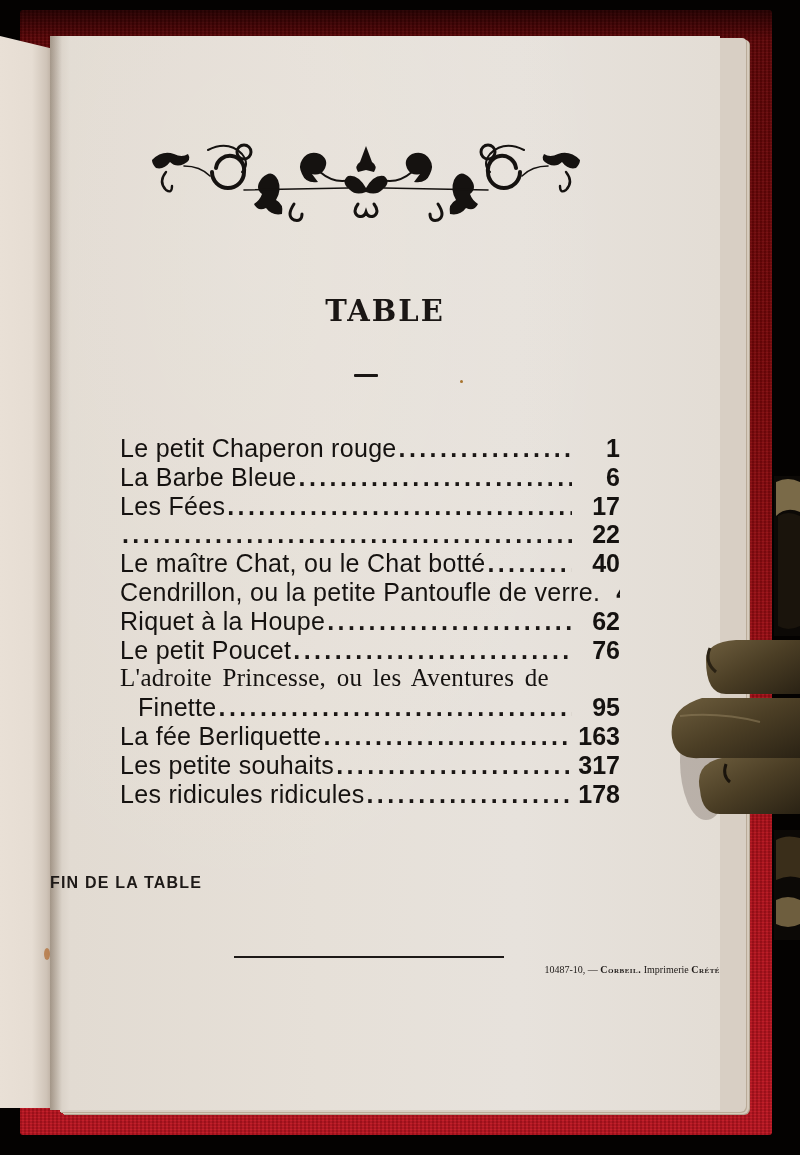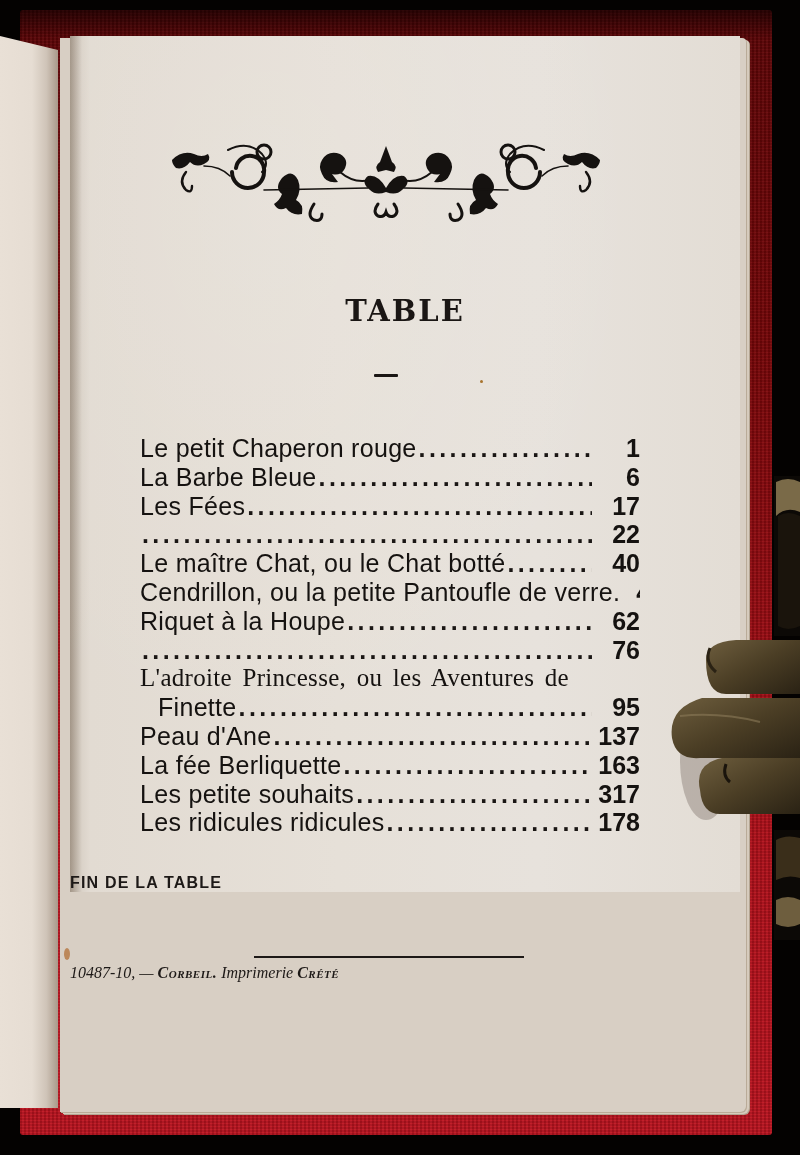--- a/index.html
+++ b/index.html
@@ -34,21 +34,21 @@
     }
     
     .page-edge {
       position: absolute; left: 60px; top: 38px; width: 686px; height: 1074px;
       background: #d8cfc4;
       border-radius: 0 4px 6px 0;
       box-shadow: 1px 1px 0 #b9ab98, 3px 2px 0 #d6cbbd, 4px 3px 0 #b3a592;
     }
     
     .page {
-      position: absolute; left: 70px; top: 36px; width: 670px; height: 856px;
+      position: absolute; left: 50px; top: 36px; width: 670px; height: 1074px;
       background:
         radial-gradient(ellipse at 30% 20%, rgba(255,255,255,0.10), rgba(0,0,0,0) 60%),
         linear-gradient(90deg, #cfc6bb 0%, #e2dbd2 3%, #e6e0d8 40%, #e7e2dc 70%, #e3ddd5 100%);
       font-family: "Liberation Serif", serif;
       color: #141110;
     }
     .gutter-shadow {
       position: absolute; left: 0; top: 0; width: 12px; height: 100%;
       background: linear-gradient(90deg, rgba(80,60,40,0.35), rgba(80,60,40,0));
     }
@@ -97,23 +97,23 @@
       font-family: "Liberation Sans", sans-serif;
       font-size: 16px; letter-spacing: 1.2px; font-weight: bold;
       color: #1d1917;
     }
     .rule {
       position: absolute; left: 184px; top: 920px; width: 270px; height: 2px;
       background: #1d1917;
     }
     .imprint {
       position: absolute; left: 0; width: 100%; top: 928px;
-      text-align: left;
+      text-align: right;
       font-family: "Liberation Serif", serif;
-      font-size: 16px; color: #1d1917; font-style: italic;
+      font-size: 10px; color: #1d1917;
     }
     .imprint .sc { font-variant: small-caps; font-weight: bold; letter-spacing: 0.5px; }
     .stain {
       position: absolute; border-radius: 50%;
     }
     
     .brass {
       position: absolute; left: 666px; top: 640px; width: 134px; height: 190px;
     }
     .brass svg { width: 100%; height: 100%; }
@@ -209,35 +209,31 @@
         <span class="t">Cendrillon, ou la petite Pantoufle de verre.</span>
 
         <span class="p" style="margin-left:auto">49</span>
       </div>
       <div class="toc-row">
         <span class="t">Riquet à la Houpe</span>
         <span class="dots"></span>
         <span class="p">62</span>
       </div>
       <div class="toc-row">
+        <span class="t">Le petit Poucet</span>
         <span class="dots"></span>
         <span class="p">76</span>
       </div>
       <div class="toc-row cont">
         <span class="t" style="word-spacing:4px">L'adroite Princesse, ou les Aventures de</span>
       </div>
       <div class="toc-row indent">
         <span class="t">Finette</span>
         <span class="dots"></span>
         <span class="p">95</span>
-      </div>
-      <div class="toc-row">
-        <span class="t">Peau d'Ane</span>
-        <span class="dots"></span>
-        <span class="p">137</span>
       </div>
       <div class="toc-row">
         <span class="t">La fée Berliquette</span>
         <span class="dots"></span>
         <span class="p">163</span>
       </div>
       <div class="toc-row">
         <span class="t">Les petite souhaits</span>
         <span class="dots"></span>
         <span class="p">317</span>

